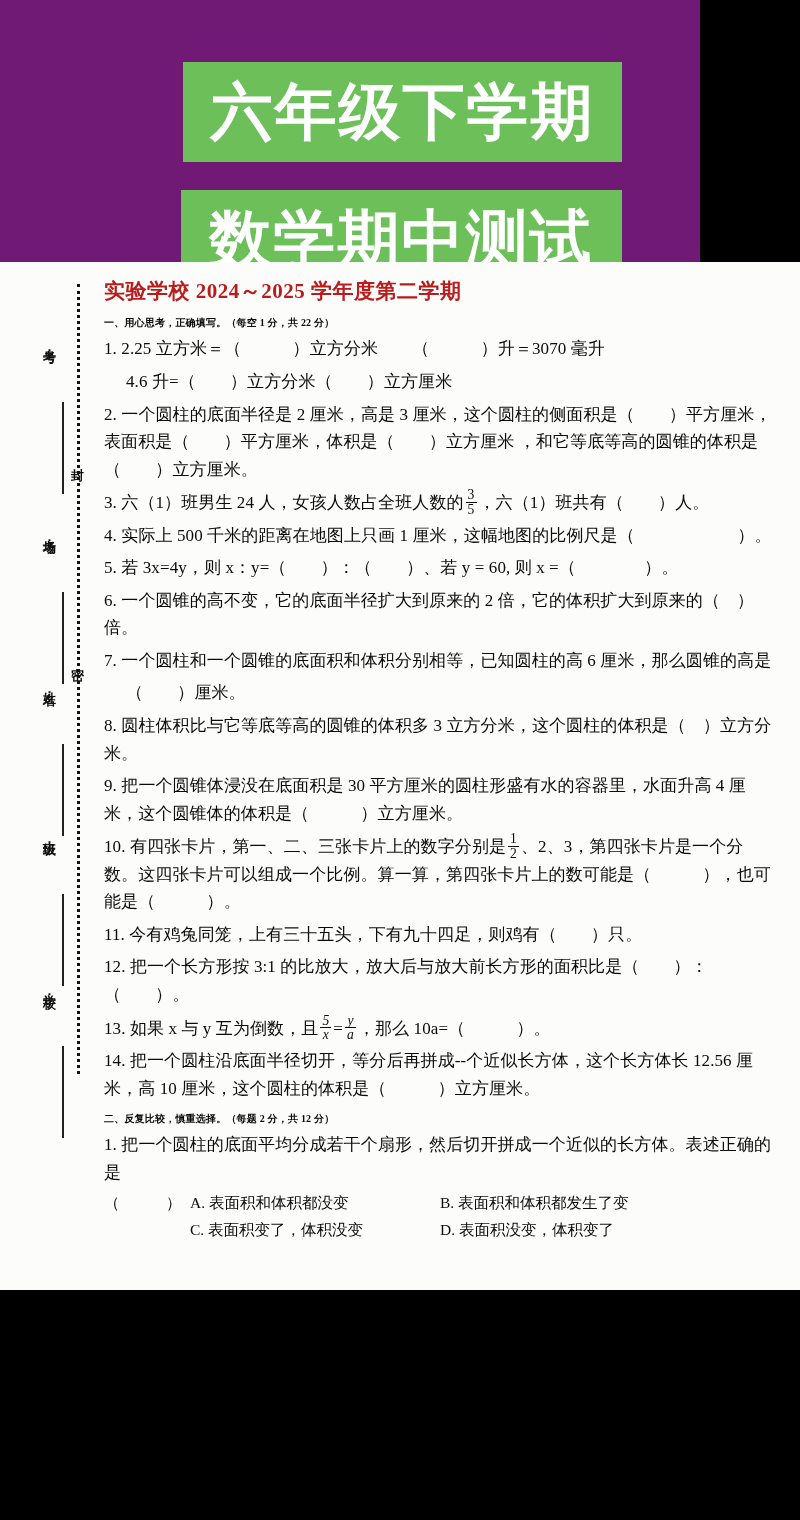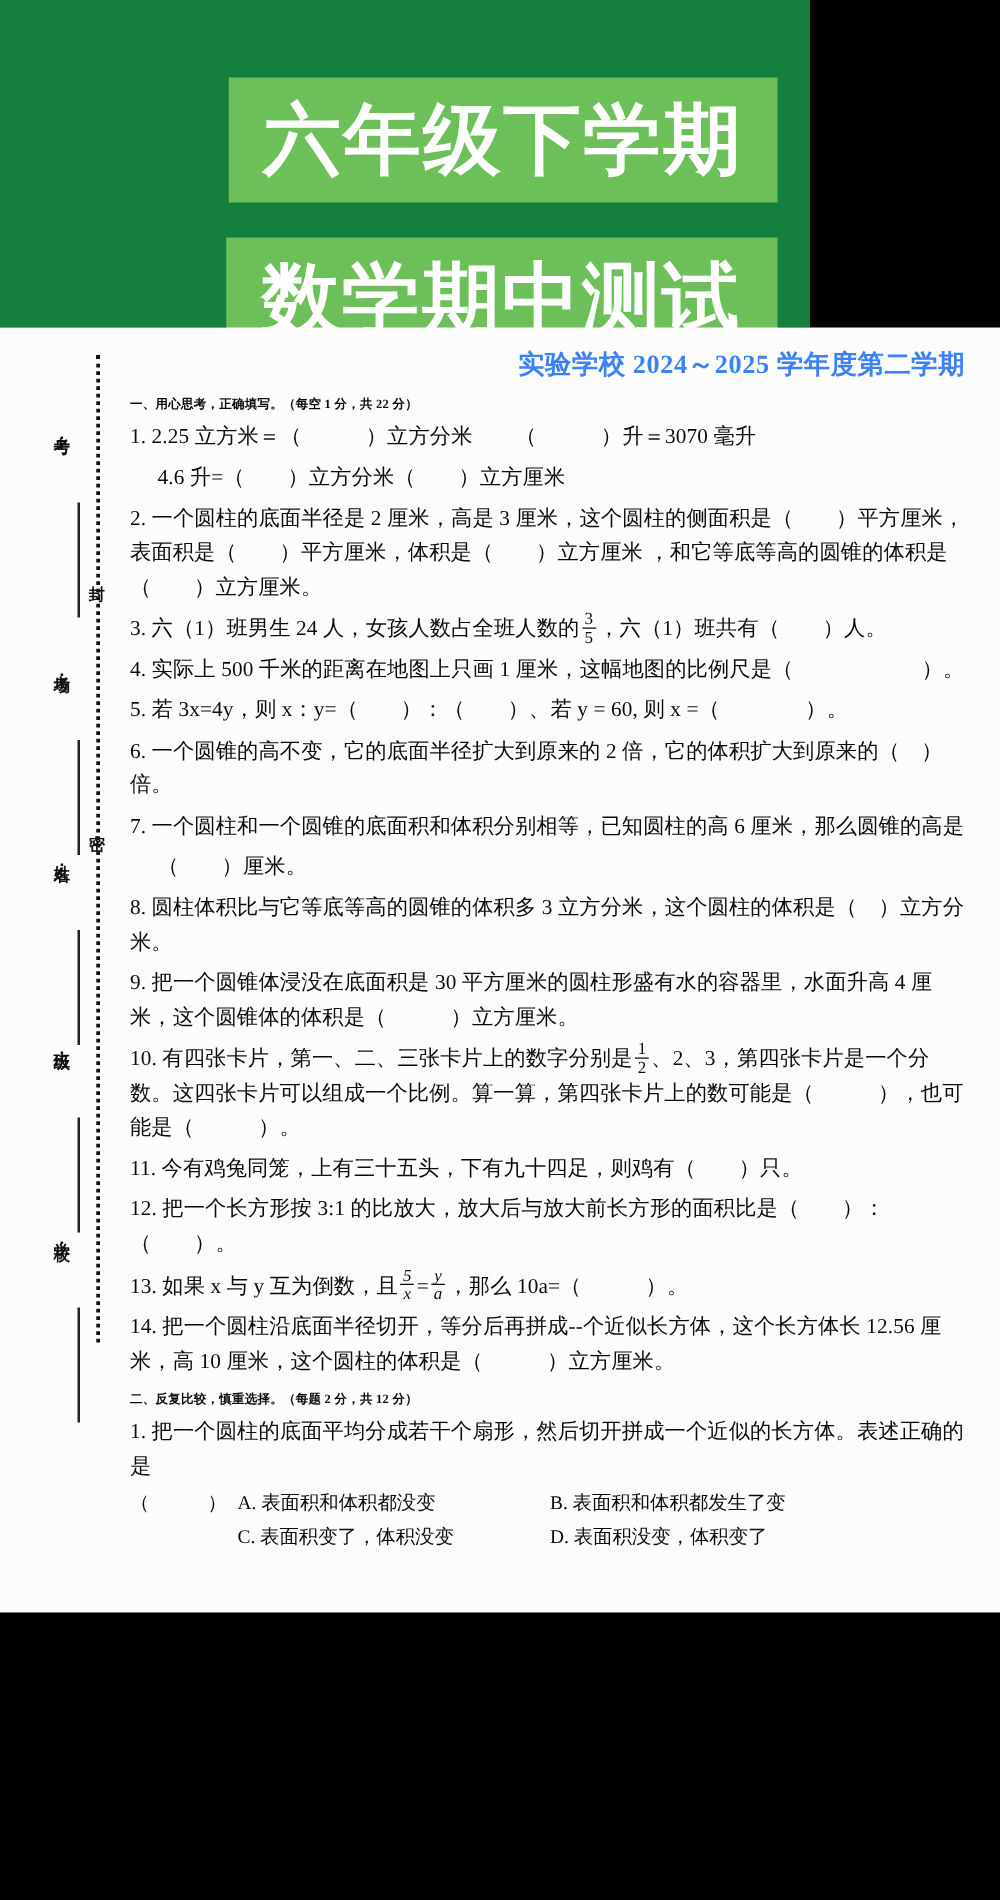--- a/index.html
+++ b/index.html
@@ -12,23 +12,23 @@
     height: 1520px;
     position: relative;
     overflow: hidden;
     font-family: "Liberation Serif", "DejaVu Serif", serif;
   }
 
   
   #banner-area {
     position: absolute;
     left: 0; top: 0;
-    width: 648px;
+    width: 700px;
     height: 262px;
-    background: #15803d;
+    background: #701a75;
   }
   .banner {
     position: absolute;
     background: #6CBF59;
     display: flex;
     align-items: center;
     justify-content: center;
     color: #FFFFFF;
     font-family: "Liberation Sans", "DejaVu Sans", sans-serif;
     font-weight: bold;
@@ -100,24 +100,24 @@
   }
 
   
   #doc {
     position: absolute;
     left: 104px;
     top: 14px;
     width: 668px;
   }
   .title-line {
-    text-align: right;
+    text-align: left;
     font-weight: bold;
     font-size: 21px;
-    color: #3b82f6;
+    color: #b91c1c;
     letter-spacing: 0.5px;
     line-height: 1.45;
     font-family: "Liberation Serif", "DejaVu Serif", serif;
   }
   #doc-title2 { position: relative; }
   .stray-mark {
     font-size: 14px;
     font-weight: bold;
     vertical-align: super;
     margin-left: 4px;

